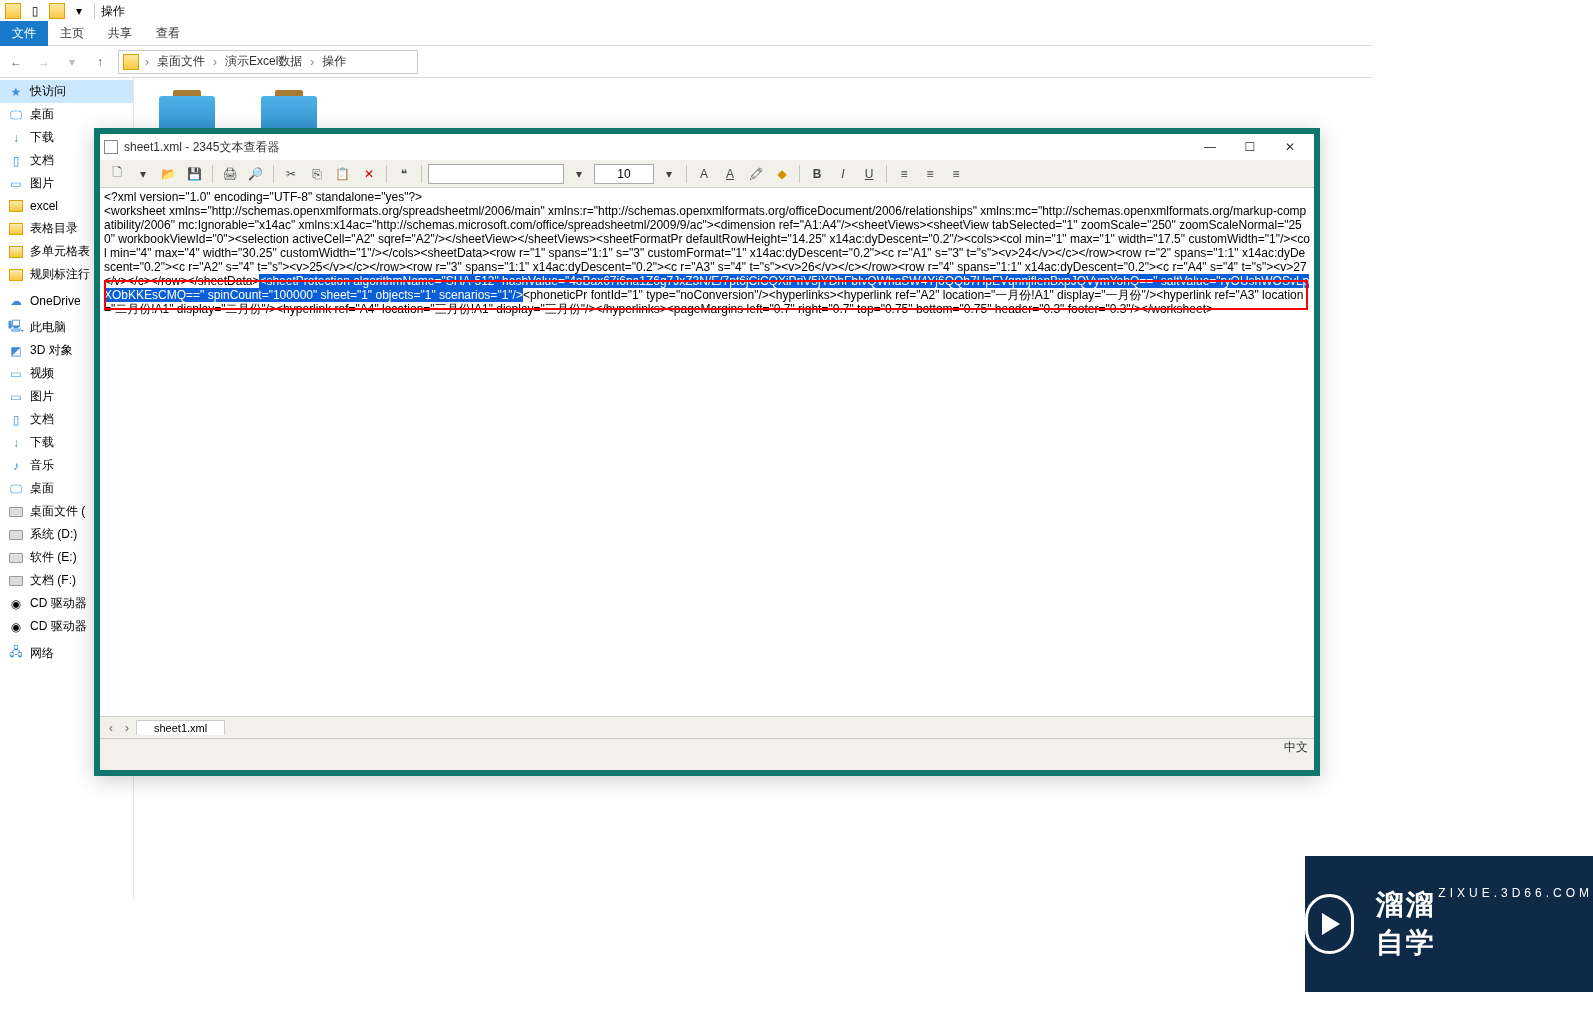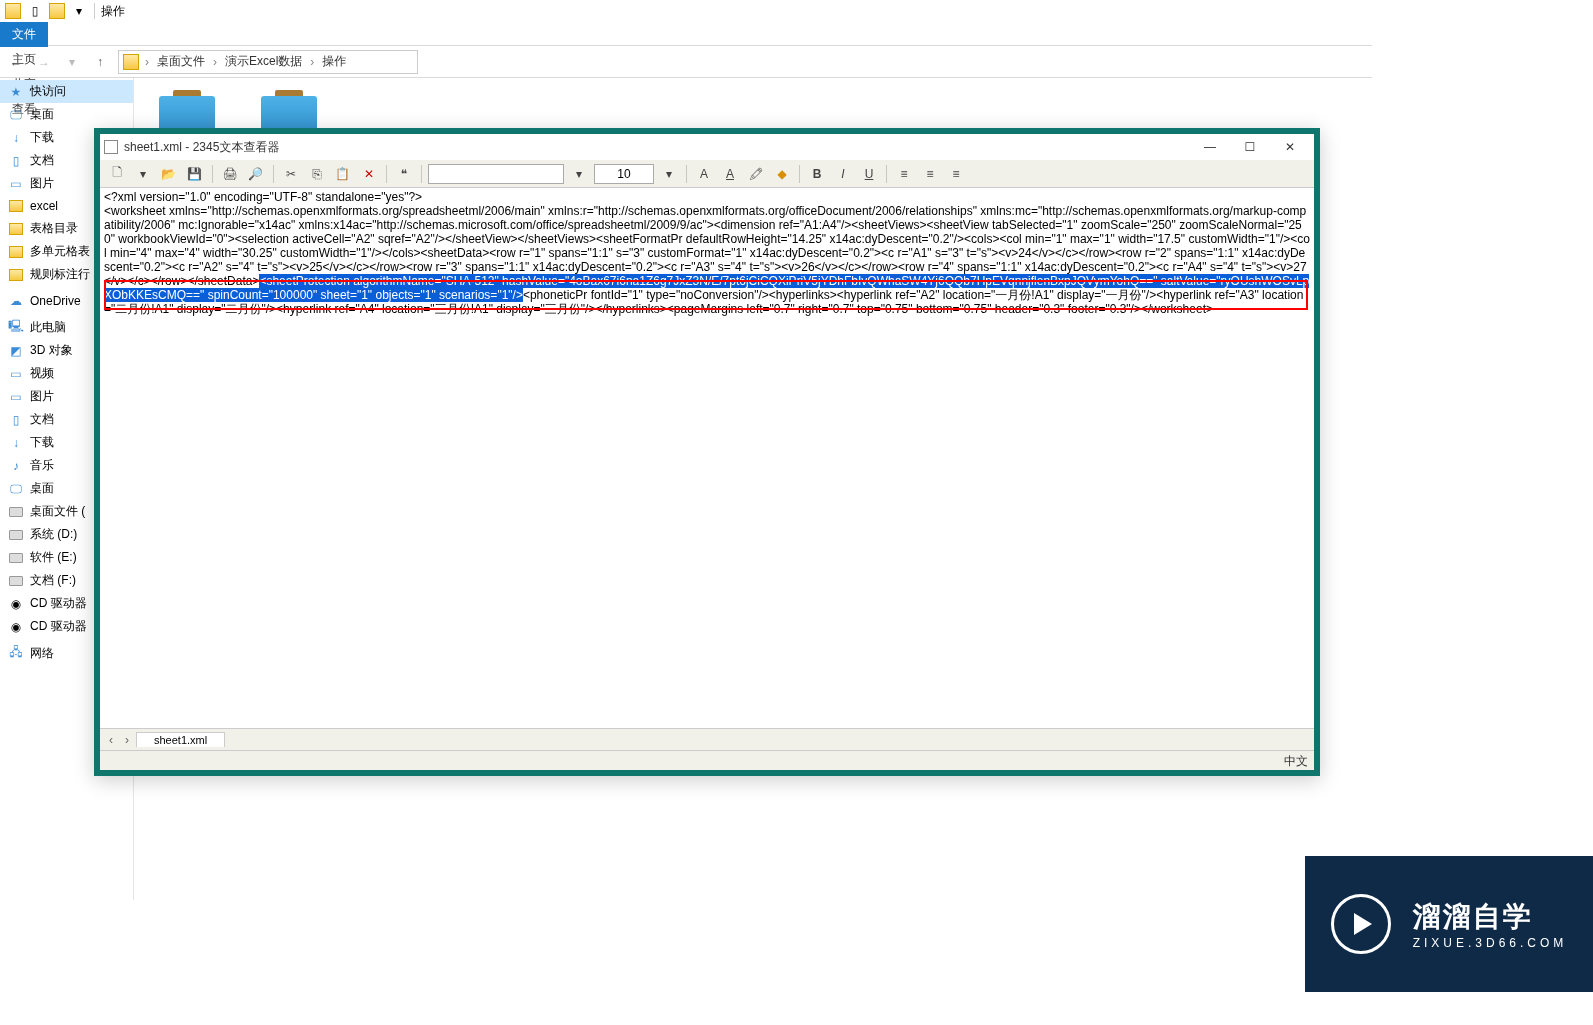--- a/index.html
+++ b/index.html
@@ -3,21 +3,21 @@
 <meta charset="utf-8">
 <style>
 * { margin: 0; padding: 0; box-sizing: border-box; font-family: "Microsoft YaHei", "Segoe UI", Arial, sans-serif; font-size: 12px; }
 body { background: #fff; width: 1593px; height: 1025px; overflow: hidden; position: relative; }
 
 
 .explorer { position: absolute; top: 0; left: 0; width: 1372px; height: 900px; background: #fff; }
 .explorer-titlebar { display: flex; align-items: center; height: 22px; background: #fff; padding: 0 4px; gap: 4px; }
 .explorer-titlebar .icon-box { width: 18px; height: 18px; display: flex; align-items: center; justify-content: center; }
 .vsep { width: 1px; height: 16px; background: #ccc; margin: 0 2px; }
-.explorer-tabs { display: flex; align-items: flex-start; height: 24px; background: #fff; border-bottom: 1px solid #dadada; flex-direction: column; }
+.explorer-tabs { display: flex; align-items: center; height: 24px; background: #fff; border-bottom: 1px solid #dadada; }
 .explorer-tab { padding: 4px 12px; color: #333; cursor: pointer; }
 .explorer-tab.active { background: #1979ca; color: #fff; }
 .explorer-nav { display: flex; align-items: center; height: 32px; padding: 0 6px; gap: 8px; border-bottom: 1px solid #dadada; }
 .nav-btn { width: 20px; height: 20px; display: flex; align-items: center; justify-content: center; color: #555; cursor: pointer; }
 .nav-btn.disabled { color: #bbb; cursor: default; }
 .breadcrumb { display: flex; align-items: center; gap: 6px; border: 1px solid #ccc; height: 24px; padding: 0 4px; flex: 0 0 auto; min-width: 300px; }
 .breadcrumb .sep { color: #888; }
 .breadcrumb .seg { color: #333; padding: 0 2px; }
 .folder-ico { width: 16px; height: 16px; background: linear-gradient(#ffe9a6,#f7c843); border: 1px solid #d6a400; }
 
@@ -54,27 +54,27 @@
 
 .viewer-content { flex: 1; overflow: hidden; padding: 2px 4px; background: #fff; font-family: Arial, sans-serif; font-size: 11.5px; line-height: 14px; color: #000; word-break: break-all; }
 .viewer-content .plain { display: inline; }
 .viewer-content .hl { background: #0a5fd8; color: #fff; }
 .red-rect { position: absolute; border: 2px solid #ff0000; pointer-events: none; }
 
 .viewer-tabs { height: 22px; background: #f1f1ea; border-top: 1px solid #ccc; display: flex; align-items: center; padding: 0 4px; gap: 2px; }
 .vtab-nav { width: 14px; height: 16px; display: flex; align-items: center; justify-content: center; color: #666; cursor: pointer; }
 .vtab { padding: 1px 17px; background: #fff; border: 1px solid #ccc; border-bottom: none; font-size: 11px; }
 
-.viewer-status { height: 20px; background: #f1f1ea; border-top: 1px solid #ccc; display: flex; align-items: flex-end; justify-content: flex-end; padding: 0 6px; color: #333; }
+.viewer-status { height: 32px; background: #f1f1ea; border-top: 1px solid #ccc; display: flex; align-items: flex-start; justify-content: flex-end; padding: 0 6px; color: #333; }
 
 
 .watermark { position: absolute; right: 0; bottom: 33px; width: 288px; height: 136px; background: #0e2a47; color: #fff; display: flex; align-items: center; justify-content: center; gap: 14px; }
 .play-ico { width: 60px; height: 60px; border: 3px solid #fff; border-radius: 30px; display: flex; align-items: center; justify-content: center; }
 .play-ico::after { content: ""; border-left: 18px solid #fff; border-top: 11px solid transparent; border-bottom: 11px solid transparent; margin-left: 4px; }
-.wm-text { display: flex; flex-direction: column; margin-left: 8px; }
+.wm-text { display: flex; flex-direction: row; margin-left: 8px; }
 .wm-main { font-size: 28px; font-weight: bold; letter-spacing: 2px; }
 .wm-sub { font-size: 12px; letter-spacing: 4px; }
 </style>
 </head>
 <body>
 
 <div class="explorer">
   <div class="explorer-titlebar">
     <div class="icon-box">
         <div class="folder-ico"></div>

